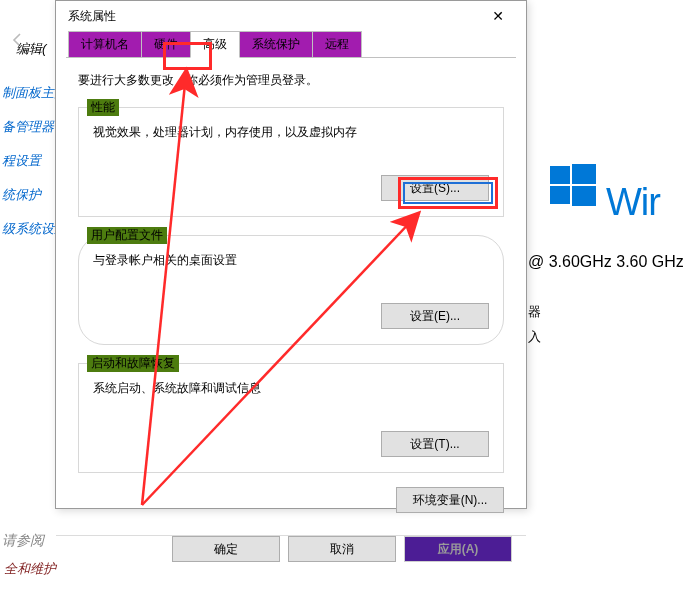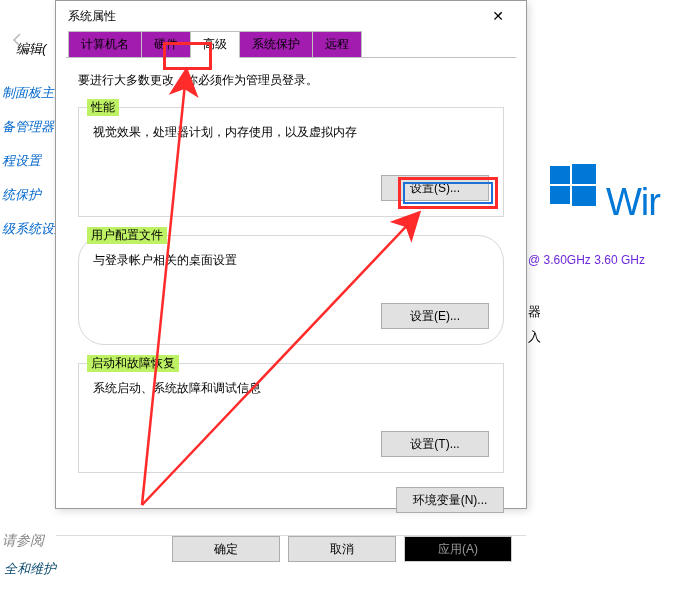--- a/index.html
+++ b/index.html
@@ -80,21 +80,21 @@
     overflow: hidden;
     width: 54px;
   }
   .bg .sidebar .item.first { padding-top: 24px; }
   .bg .sidebar .bottom {
     position: absolute;
     left: 2px; top: 472px;
     font-size: 14px;
     color: #888;
   }
-  .bg .sidebar .bottomitems .item { color: #0c4a6e; }
+  .bg .sidebar .bottomitems .item { color: #7f1d1d; }
 
   .bg .right-pane {
     position: absolute;
     left: 528px; top: 0;
     width: 157px; height: 599px;
     background: #fff;
   }
   .bg .right-pane .win-logo {
     position: absolute;
     left: 22px; top: 145px;
@@ -106,22 +106,22 @@
   .bg .right-pane .win-text {
     font-size: 38px;
     color: #0078d7;
     font-weight: 400;
     letter-spacing: -1px;
     margin-top: 36px;
   }
   .bg .right-pane .cpu {
     position: absolute;
     left: 0px; top: 253px;
-    font-size: 12px;
-    color: #6d28d9;
+    font-size: 16px;
+    color: #000000;
   }
   .bg .right-pane .mem {
     position: absolute;
     left: 0px; top: 303px;
     font-size: 13px;
   }
   .bg .right-pane .touch {
     position: absolute;
     left: 0px; top: 328px;
     font-size: 13px;
@@ -190,21 +190,21 @@
 
   .groupbox {
     border: 1px solid #d8d8d8;
     position: relative;
     padding: 16px 14px 14px 14px;
     margin-bottom: 18px;
   }
   .groupbox .legend {
     position: absolute;
     top: -9px; left: 8px;
-    background: #bef264;
+    background: #4d7c0f;
     padding: 0 4px;
     font-size: 12px;
   }
   .groupbox .desc {
     font-size: 12px;
     margin-bottom: 34px;
   }
   .groupbox .btnrow {
     display: flex;
     justify-content: flex-end;
@@ -222,22 +222,23 @@
     font-size: 12px;
     display: inline-flex;
     align-items: center;
     justify-content: center;
     padding: 0 10px;
     cursor: pointer;
   }
   .btn.disabled {
     color: #9a9a9a;
     border-color: #cfcfcf;
-    background: #000000;
+    background: #4c1d95;
     cursor: default;
+    font-weight: bold;
   }
 
   .envrow {
     display: flex;
     justify-content: flex-end;
     padding: 0 22px 0 0;
     margin-top: -4px;
     margin-bottom: 22px;
   }
 

